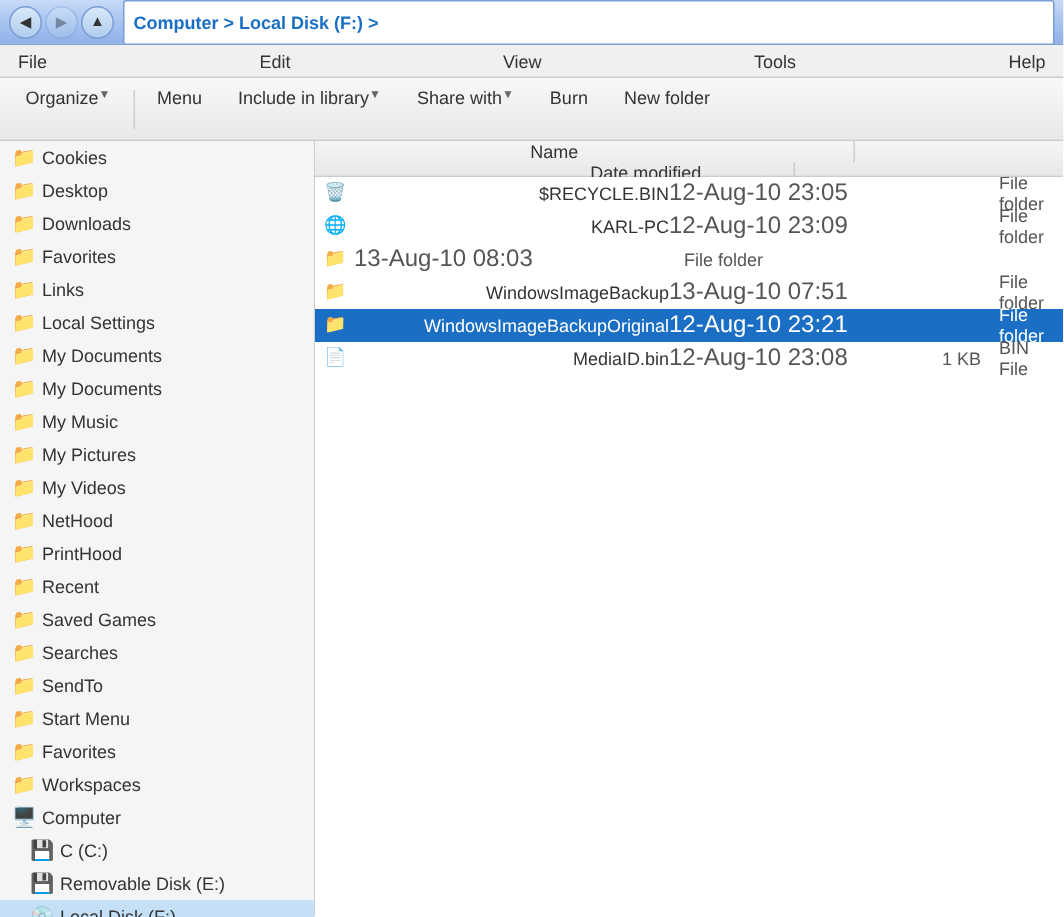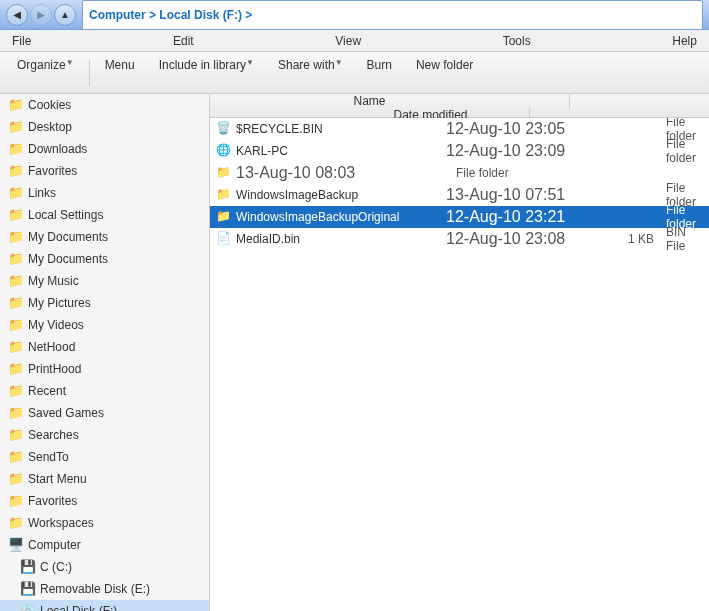--- a/index.html
+++ b/index.html
@@ -54,21 +54,21 @@
     .file-list::-webkit-scrollbar-thumb { background: linear-gradient(to right, #c8c8c8, #a8a8a8); border: 1px solid #aaa; }
 
     .file-row { display: flex; align-items: center; height: 22px; padding: 0 6px; cursor: pointer; }
     .file-row.selected { background: #1a6fc4; color: #fff; }
     .file-row.selected .file-name { color: #fff; }
     .file-row.selected .file-date { color: #fff; }
     .file-row.selected .file-size { color: #fff; }
     .file-row.selected .file-type { color: #fff; }
 
     .file-icon { width: 16px; height: 16px; margin-right: 4px; flex-shrink: 0; }
-    .file-name { width: 210px; font-size: 12px; color: #333; white-space: nowrap; overflow: hidden; text-overflow: ellipsis; }
+    .file-name { width: 210px; font-size: 12px; color: #333; white-space: nowrap; overflow: hidden; text-overflow: ellipsis; text-align: right; }
     .file-date { width: 140px; font-size: 16px; color: #555; }
     .file-size { width: 80px; font-size: 12px; color: #555; text-align: right; padding-right: 12px; }
     .file-type { flex: 1; font-size: 12px; color: #555; }
 
     
     .sidebar-item.active { background: #cce4f7; }
   </style>
 </head>
 <body>
 

